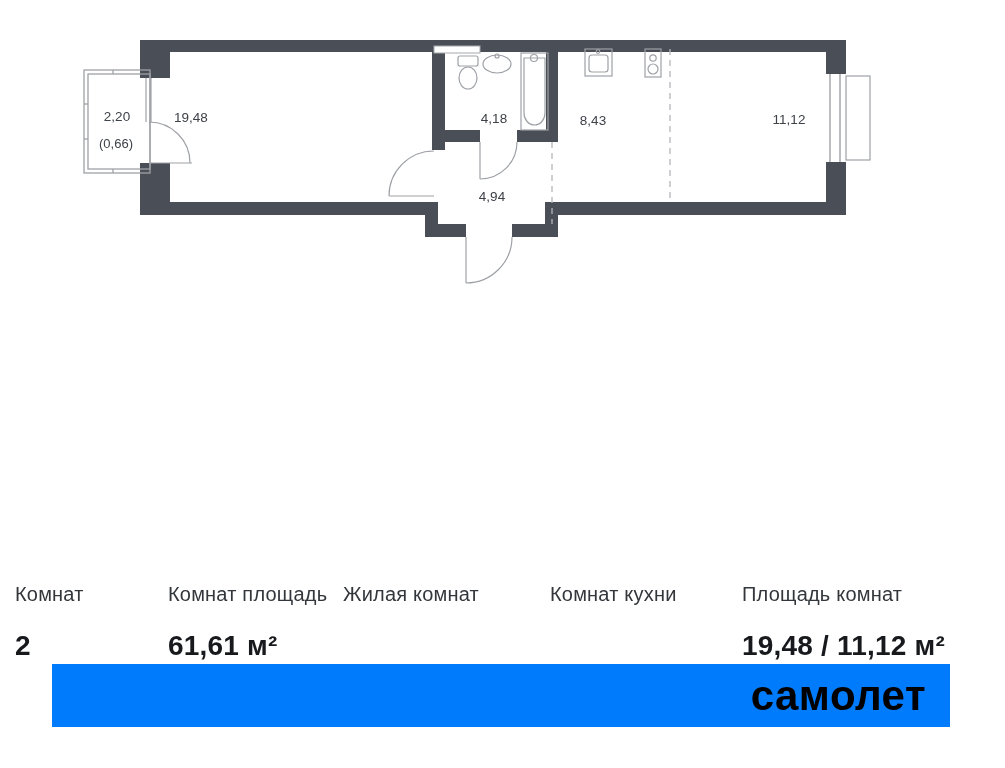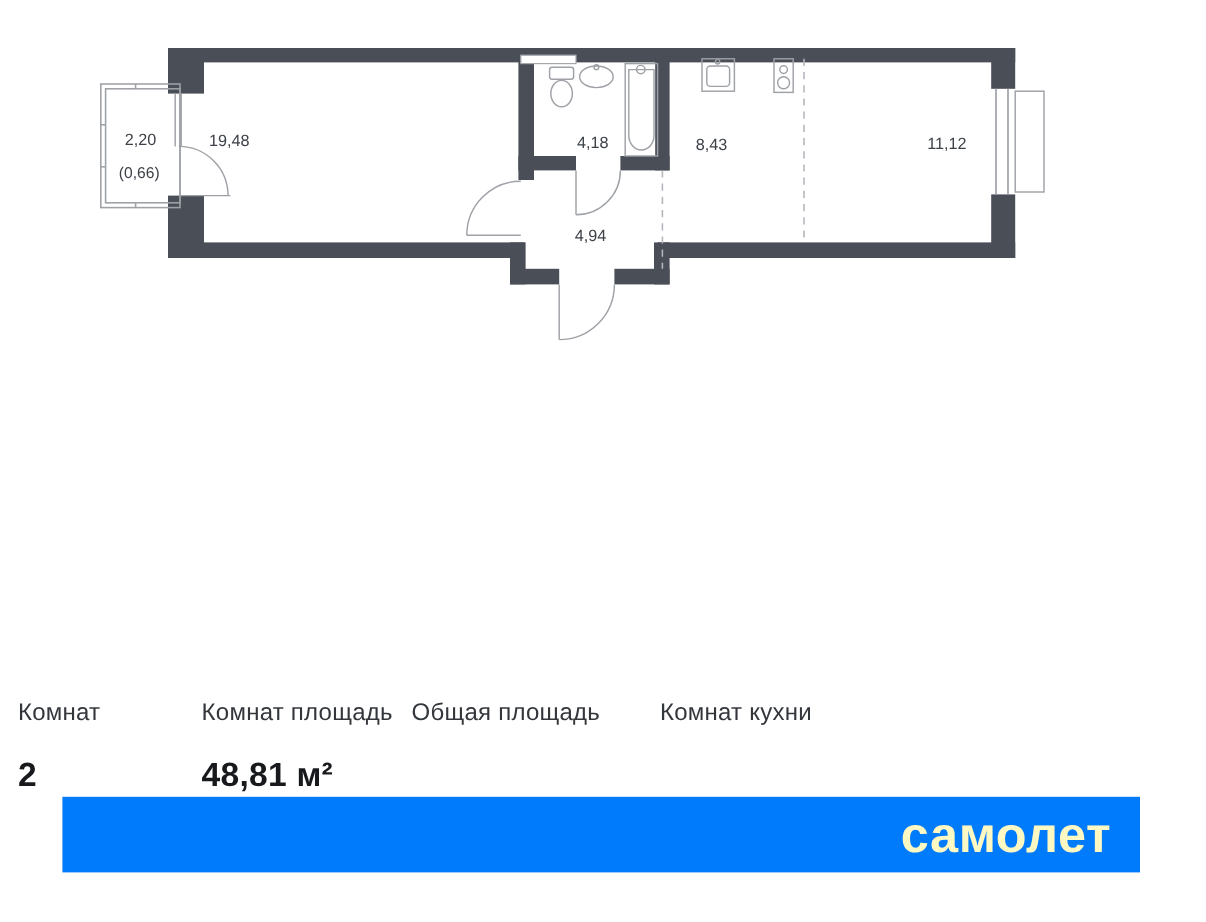--- a/index.html
+++ b/index.html
@@ -14,21 +14,21 @@
   .summary-label{display:block;font-size:20px;line-height:24px;color:#33373c;letter-spacing:.2px;}
   .summary-value{display:block;margin-top:24px;font-size:28px;line-height:32px;font-weight:bold;color:#17191d;letter-spacing:.2px;}
   .col-rooms{left:15px;width:160px;}
   .col-total{left:168px;width:165px;}
   .col-living{left:343px;width:205px;}
   .col-kitchen{left:550px;width:195px;}
   .col-roomareas{left:742px;width:225px;}
   
   .brand-banner{position:absolute;left:52px;top:664px;width:898px;height:63px;background:#007bfb;
                 display:flex;align-items:center;justify-content:flex-end;padding-right:24px;box-sizing:border-box;}
-  .brand-text{color:#fef9c3;font-size:42px;font-weight:bold;letter-spacing:.5px;line-height:1;}
+  .brand-text{color:#000000;font-size:42px;font-weight:bold;letter-spacing:.5px;line-height:1;}
 </style>
 </head>
 <body>
 
 <div class="screen">
 
   <svg class="plan-svg" width="1005" height="500" viewBox="0 0 1005 500">
 
     <g fill="#4a4e57">
       <rect x="140" y="40" width="706" height="12"></rect>
@@ -127,27 +127,31 @@
     <text x="789" y="124" class="plan-label">11,12</text>
   </svg>
 
   <div class="summary">
     <div class="summary-col col-rooms">
       <span class="summary-label">Комнат</span>
       <span class="summary-value">2</span>
     </div>
     <div class="summary-col col-total">
       <span class="summary-label">Комнат площадь</span>
-      <span class="summary-value">48,81 м²</span>
+      <span class="summary-value">61,61 м²</span>
     </div>
     <div class="summary-col col-living">
-      <span class="summary-label">Общая площадь</span>
+      <span class="summary-label">Жилая комнат</span>
     </div>
     <div class="summary-col col-kitchen">
       <span class="summary-label">Комнат кухни</span>
+    </div>
+    <div class="summary-col col-roomareas">
+      <span class="summary-label">Площадь комнат</span>
+      <span class="summary-value">19,48 / 11,12 м²</span>
     </div>
   </div>
 
   <div class="brand-banner">
     <span class="brand-text">самолет</span>
   </div>
 
 </div>
 
 </body></html>

